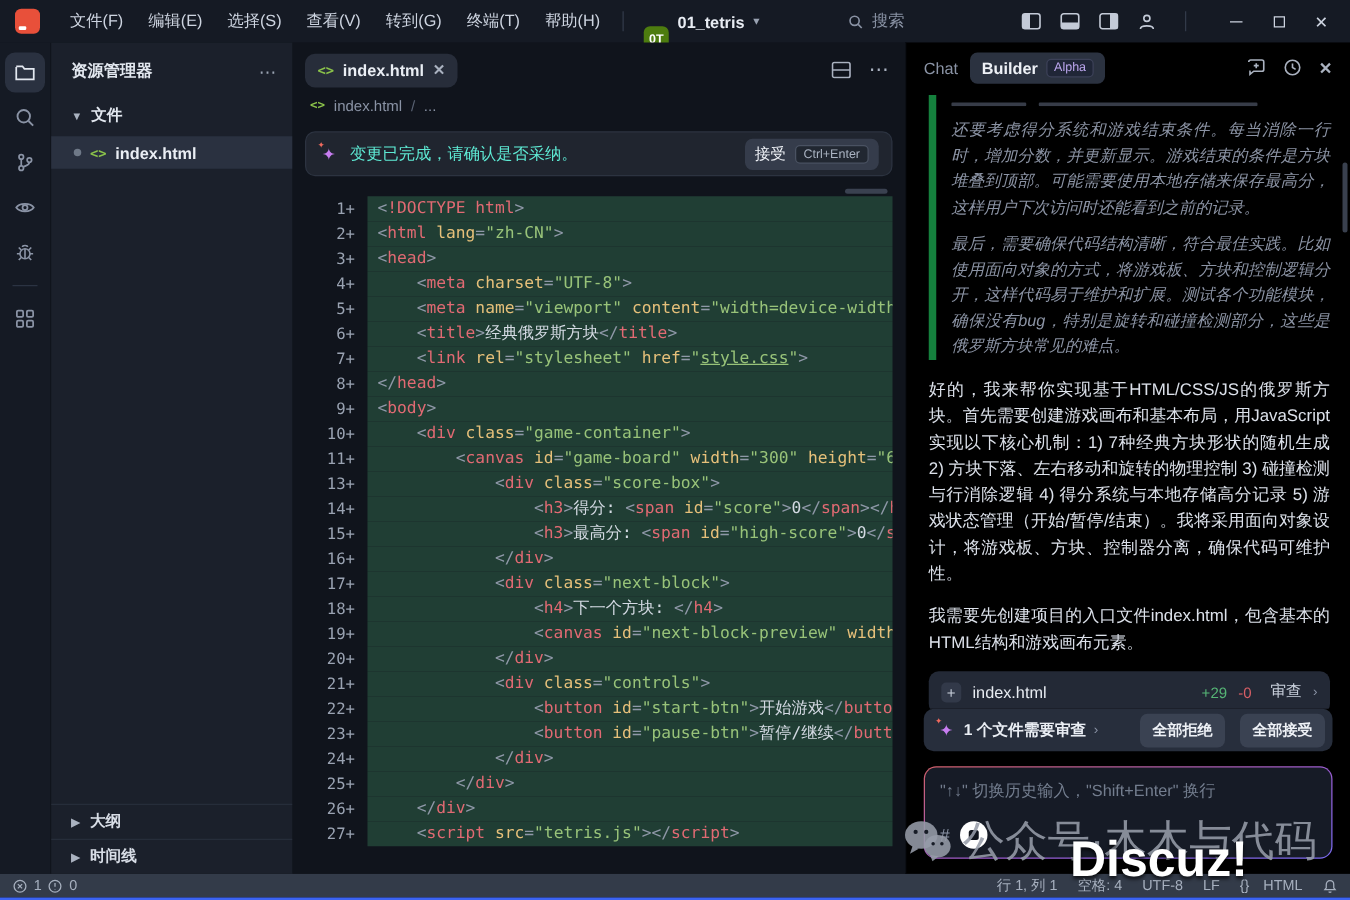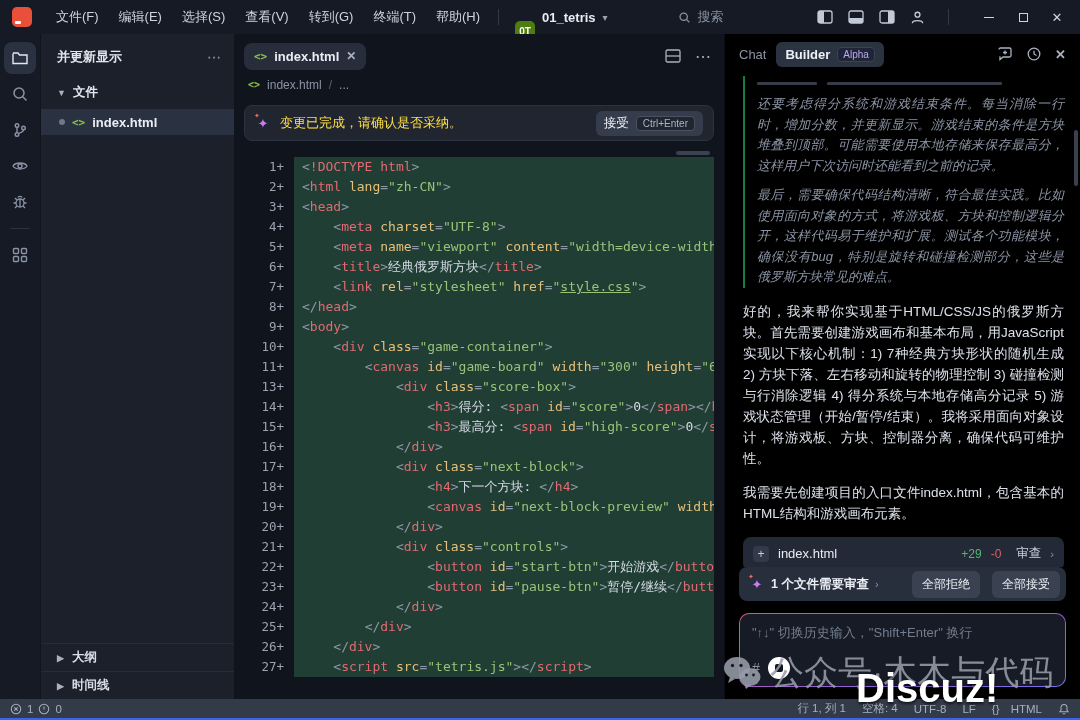--- a/index.html
+++ b/index.html
@@ -54,21 +54,21 @@
   .tabbar { height:38px; display:flex; align-items:center; padding:6px 12px 0 10px; }
   .tab { display:inline-flex; align-items:center; gap:7px; background:#272d3a; border-radius:8px; padding:6px 10px; }
   .tab-label { font-size:13px; font-weight:bold; color:#eaeef4; }
   .tab-close { color:#aab2c0; font-size:12px; font-weight:bold; }
   .tab-actions { margin-left:auto; display:flex; align-items:center; gap:14px; color:#aab2c0; }
   .breadcrumb { height:25px; display:flex; align-items:center; gap:7px; padding-left:14px; font-size:12px; color:#8a93a5; }
   .notif { margin:8px 10px 6px 10px; height:36px; background:#20252f; border:1px solid #2c3340; border-radius:8px;
     display:flex; align-items:center; padding:0 10px; gap:9px; }
   .spark { position:relative; font-size:13px; color:#c77df0; width:16px; text-align:center; }
   .spark::after { content:"✦"; position:absolute; top:-4px; left:-1px; font-size:7px; color:#f06a5e; }
-  .notif-msg { font-size:13px; color:#fde047; flex:1; }
+  .notif-msg { font-size:13px; color:#5eead4; flex:1; }
   .nbtn { display:flex; align-items:center; gap:7px; background:#353c4b; border-radius:6px; padding:4px 8px; margin-left:8px; }
   .nbtn-label { font-size:12.5px; color:#eef1f6; }
   .kbd { background:#212731; border:1px solid #4a5262; border-radius:4px; font-size:10px; color:#aab3c2; padding:1px 6px; }
 
   .code-wrap { flex:1; position:relative; overflow:hidden; padding-top:10px; }
   .hscroll-dash { position:absolute; top:4px; right:14px; width:34px; height:4px; background:#3a4150; border-radius:2px; }
   .cl { display:flex; height:20px; line-height:20px; font-family:"DejaVu Sans Mono", monospace; font-size:13px; }
   .cl .g { width:60px; padding-right:10px; text-align:right; color:#9aa3b2; font-size:12.5px; flex:none; }
   .cl .c { flex:1; background:#203e34; padding-left:8px; margin-right:10px; white-space:pre; overflow:hidden; }
   .tk-p { color:#8f98a8; } .tk-t { color:#e16a73; } .tk-a { color:#e6c07a; }
@@ -76,38 +76,38 @@
 
   
   .chat { width:356px; background:#000000; border-left:1px solid #0b0e14; display:flex; flex-direction:column; position:relative; }
   .chat-header { height:40px; display:flex; align-items:center; padding:0 14px; gap:10px; }
   .chat-tab { font-size:13px; color:#8a93a5; }
   .builder-pill { display:flex; align-items:center; gap:7px; background:#2b3240; border-radius:6px; padding:5px 9px; }
   .builder-label { font-size:13px; font-weight:bold; color:#eef1f6; }
   .alpha-chip { background:#202637; border:1px solid #3c4158; border-radius:4px; font-size:10px; color:#bda7ef; padding:1px 5px; }
   .chat-hicons { margin-left:auto; display:flex; align-items:center; gap:13px; color:#aab2c0; }
   .chat-content { flex:1; overflow:hidden; padding:2px 16px 0 18px; position:relative; }
-  .quote { border-left:2px solid #15803d; padding-left:12px; }
+  .quote { border-left:6px solid #15803d; padding-left:12px; }
   .cutline { height:9px; overflow:hidden; display:flex; gap:10px; align-items:flex-end; opacity:.75; }
   .cutline i { display:block; height:3px; background:#4a5161; border-radius:1px; }
   .think-p { font-style:italic; font-size:13px; color:#8b93a4; line-height:20.5px; margin:9px 0; text-align:justify; }
   .msg-p { font-size:13.5px; color:#dce1ea; line-height:21px; margin:13px 0; text-align:justify; }
   .file-card { height:34px; background:#232936; border-radius:8px; display:flex; align-items:center; gap:9px; padding:0 10px; margin:12px 0 8px; }
   .plusbox { width:16px; height:16px; background:#323949; border-radius:4px; color:#c6cdd9; font-size:12px;
     display:flex; align-items:center; justify-content:center; }
   .fc-name { font-size:13px; color:#e8ecf2; flex:1; }
   .fc-added { font-size:12px; color:#56b576; }
   .fc-removed { font-size:12px; color:#d95f66; margin-right:6px; }
   .fc-review { font-size:12.5px; color:#c9d0dc; }
   .fc-chev { color:#8a93a5; font-size:11px; }
   .review-bar { margin:0 14px; height:34px; background:#272e3c; border-radius:8px; display:flex; align-items:center; gap:6px; padding:0 6px 0 10px; }
   .rb-label { font-size:12.5px; font-weight:bold; color:#eaeef4; }
   .rb-chev { color:#8a93a5; font-size:11px; margin-right:2px; }
   .rb-spacer { flex:1; }
-  .rb-btn { background:#3a4252; border-radius:6px; padding:5px 10px; font-size:12px; font-weight:normal; color:#eef1f6; margin-left:6px; }
+  .rb-btn { background:#3a4252; border-radius:6px; padding:5px 10px; font-size:12px; font-weight:bold; color:#eef1f6; margin-left:6px; }
   .input-outer { margin:12px 14px 12px; border-radius:10px; padding:1px;
     background:linear-gradient(165deg,#d2606a 0%,#9a5cd0 55%,#7b6cf0 100%); }
   .input-inner { background:#161b26; border-radius:9px; height:72px; position:relative; padding:10px 12px; }
   .input-ph { font-size:13px; color:#737d8e; }
   .input-row { position:absolute; left:12px; right:8px; bottom:7px; display:flex; align-items:center; }
   .hash { font-size:14px; color:#8a93a5; }
   .model-pill { margin-left:auto; display:flex; align-items:center; gap:6px; border:1px solid #3a4252; border-radius:6px;
     padding:3px 8px; font-size:11px; color:#a9b2c2; }
   .stop-btn { width:22px; height:22px; border-radius:50%; background:#fff; display:flex; align-items:center; justify-content:center; margin-left:8px; }
   .stop-btn i { display:block; width:8px; height:8px; background:#10141c; border-radius:2px; }
@@ -225,21 +225,21 @@
             <rect x="2.5" y="2.5" width="5" height="5" rx="1"></rect>
             <rect x="10.5" y="2.5" width="5" height="5" rx="1"></rect>
             <rect x="2.5" y="10.5" width="5" height="5" rx="1"></rect>
             <rect x="10.5" y="10.5" width="5" height="5" rx="1"></rect>
           </svg>
       </div>
     </div>
 
     <div class="explorer">
       <div class="exp-header">
-        <span class="exp-title">并更新显示</span>
+        <span class="exp-title">资源管理器</span>
         <span class="exp-more">⋯</span>
       </div>
       <div class="exp-section">
         <span class="exp-chev">▼</span>
         <span>文件</span>
       </div>
       <div class="file-row">
         <span class="mod-dot"></span>
         <span class="html-glyph">&lt;&gt;</span>
         <span class="file-label">index.html</span>

